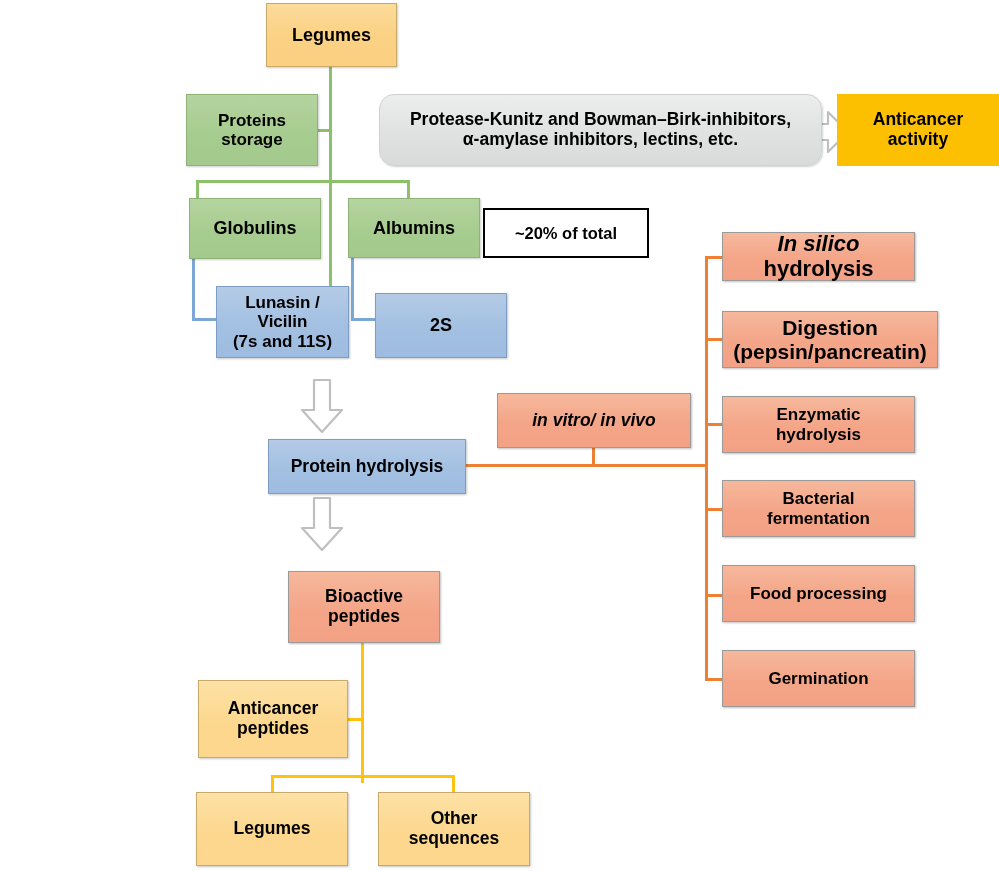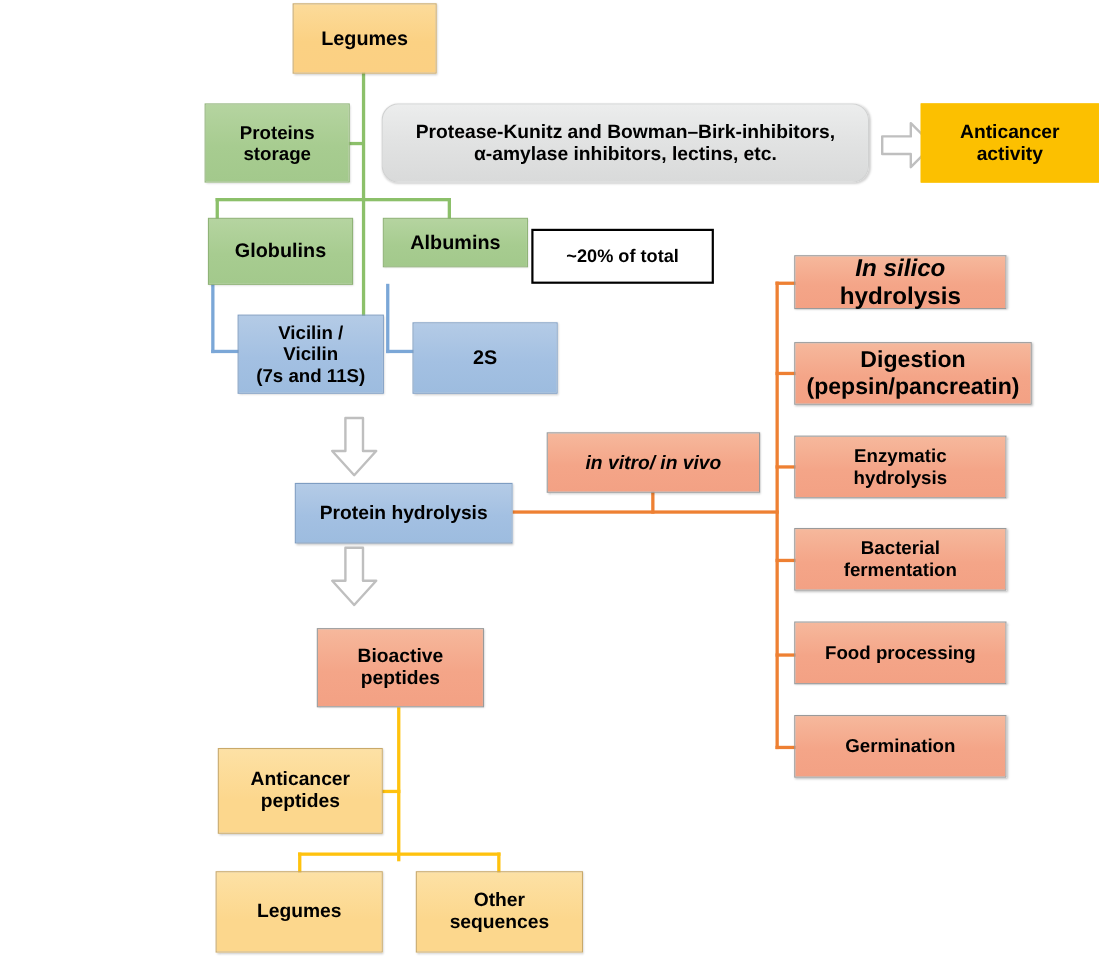--- a/index.html
+++ b/index.html
@@ -61,20 +61,21 @@
   .salmon {
     background: linear-gradient(180deg,#f6b89c 0%,#f4a588 55%,#f3a184 100%);
     border: 1px solid #9a9a9a;
     box-shadow: 1px 1px 2px rgba(0,0,0,.25);
   }
   .grey {
     background: linear-gradient(180deg,#eceded 0%,#e2e3e3 45%,#d9dada 100%);
     border: 1px solid #d0d1d1;
     border-radius: 15px;
     box-shadow: 1px 1px 2px rgba(0,0,0,.18);
+    margin-left: 32px;
   }
   .plain {
     background: #ffffff;
     border: 2px solid #000000;
   }
 
   
   .line {
     position: absolute;
     z-index: 1;
@@ -167,31 +168,31 @@
       <span>Anticancer</span>
       <span>activity</span>
     </span>
   </div>
 
 
   <div class="node green" style="left:189px; top:198px; width:132px; height:61px; font-size:18px;">
     <span>Globulins</span>
   </div>
 
-  <div class="node green" style="left:348px; top:198px; width:132px; height:45px; font-size:18px;">
+  <div class="node green" style="left:348px; top:198px; width:132px; height:60px; font-size:18px;">
     <span>Albumins</span>
   </div>
 
   <div class="node plain" style="left:483px; top:208px; width:166px; height:50px; font-size:16.5px;">
     <span>~20% of total</span>
   </div>
 
   <div class="node blue" style="left:216px; top:286px; width:133px; height:72px; font-size:17px;">
     <span>
-      <span>Vicilin /</span>
+      <span>Lunasin /</span>
       <span>Vicilin</span>
       <span>(7s and 11S)</span>
     </span>
   </div>
 
   <div class="node blue" style="left:375px; top:293px; width:132px; height:65px; font-size:18px;">
     <span>2S</span>
   </div>
 
   <div class="node salmon" style="left:722px; top:232px; width:193px; height:49px; font-size:22px;">

